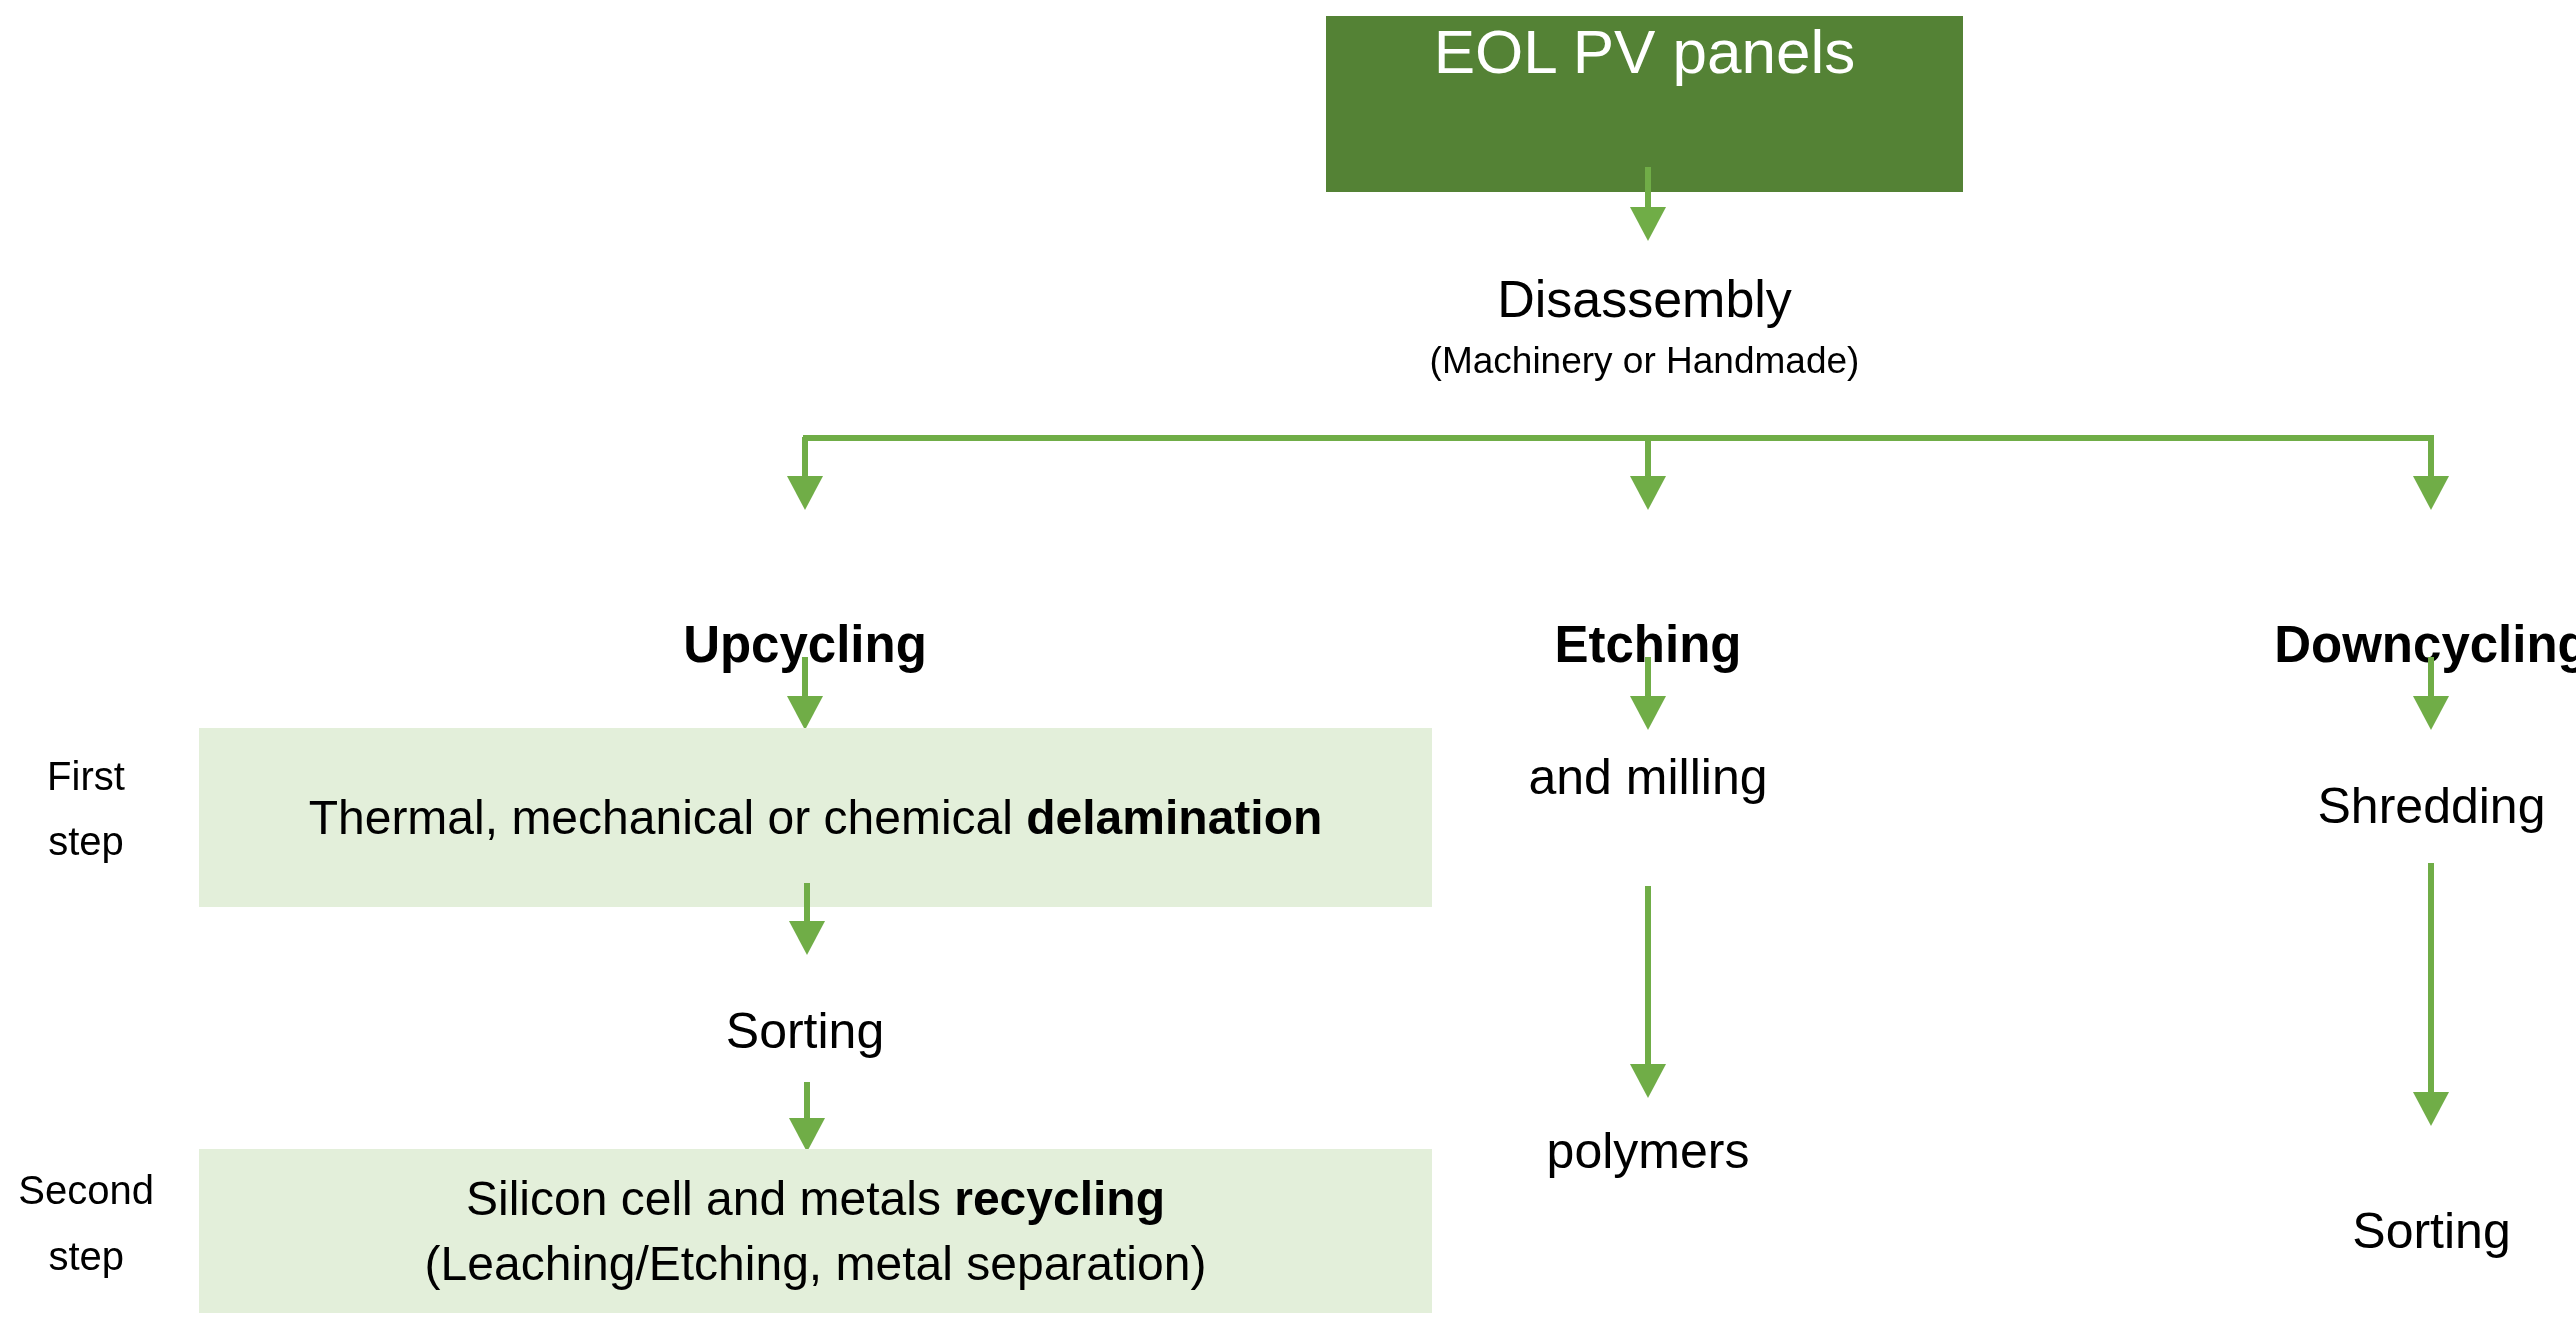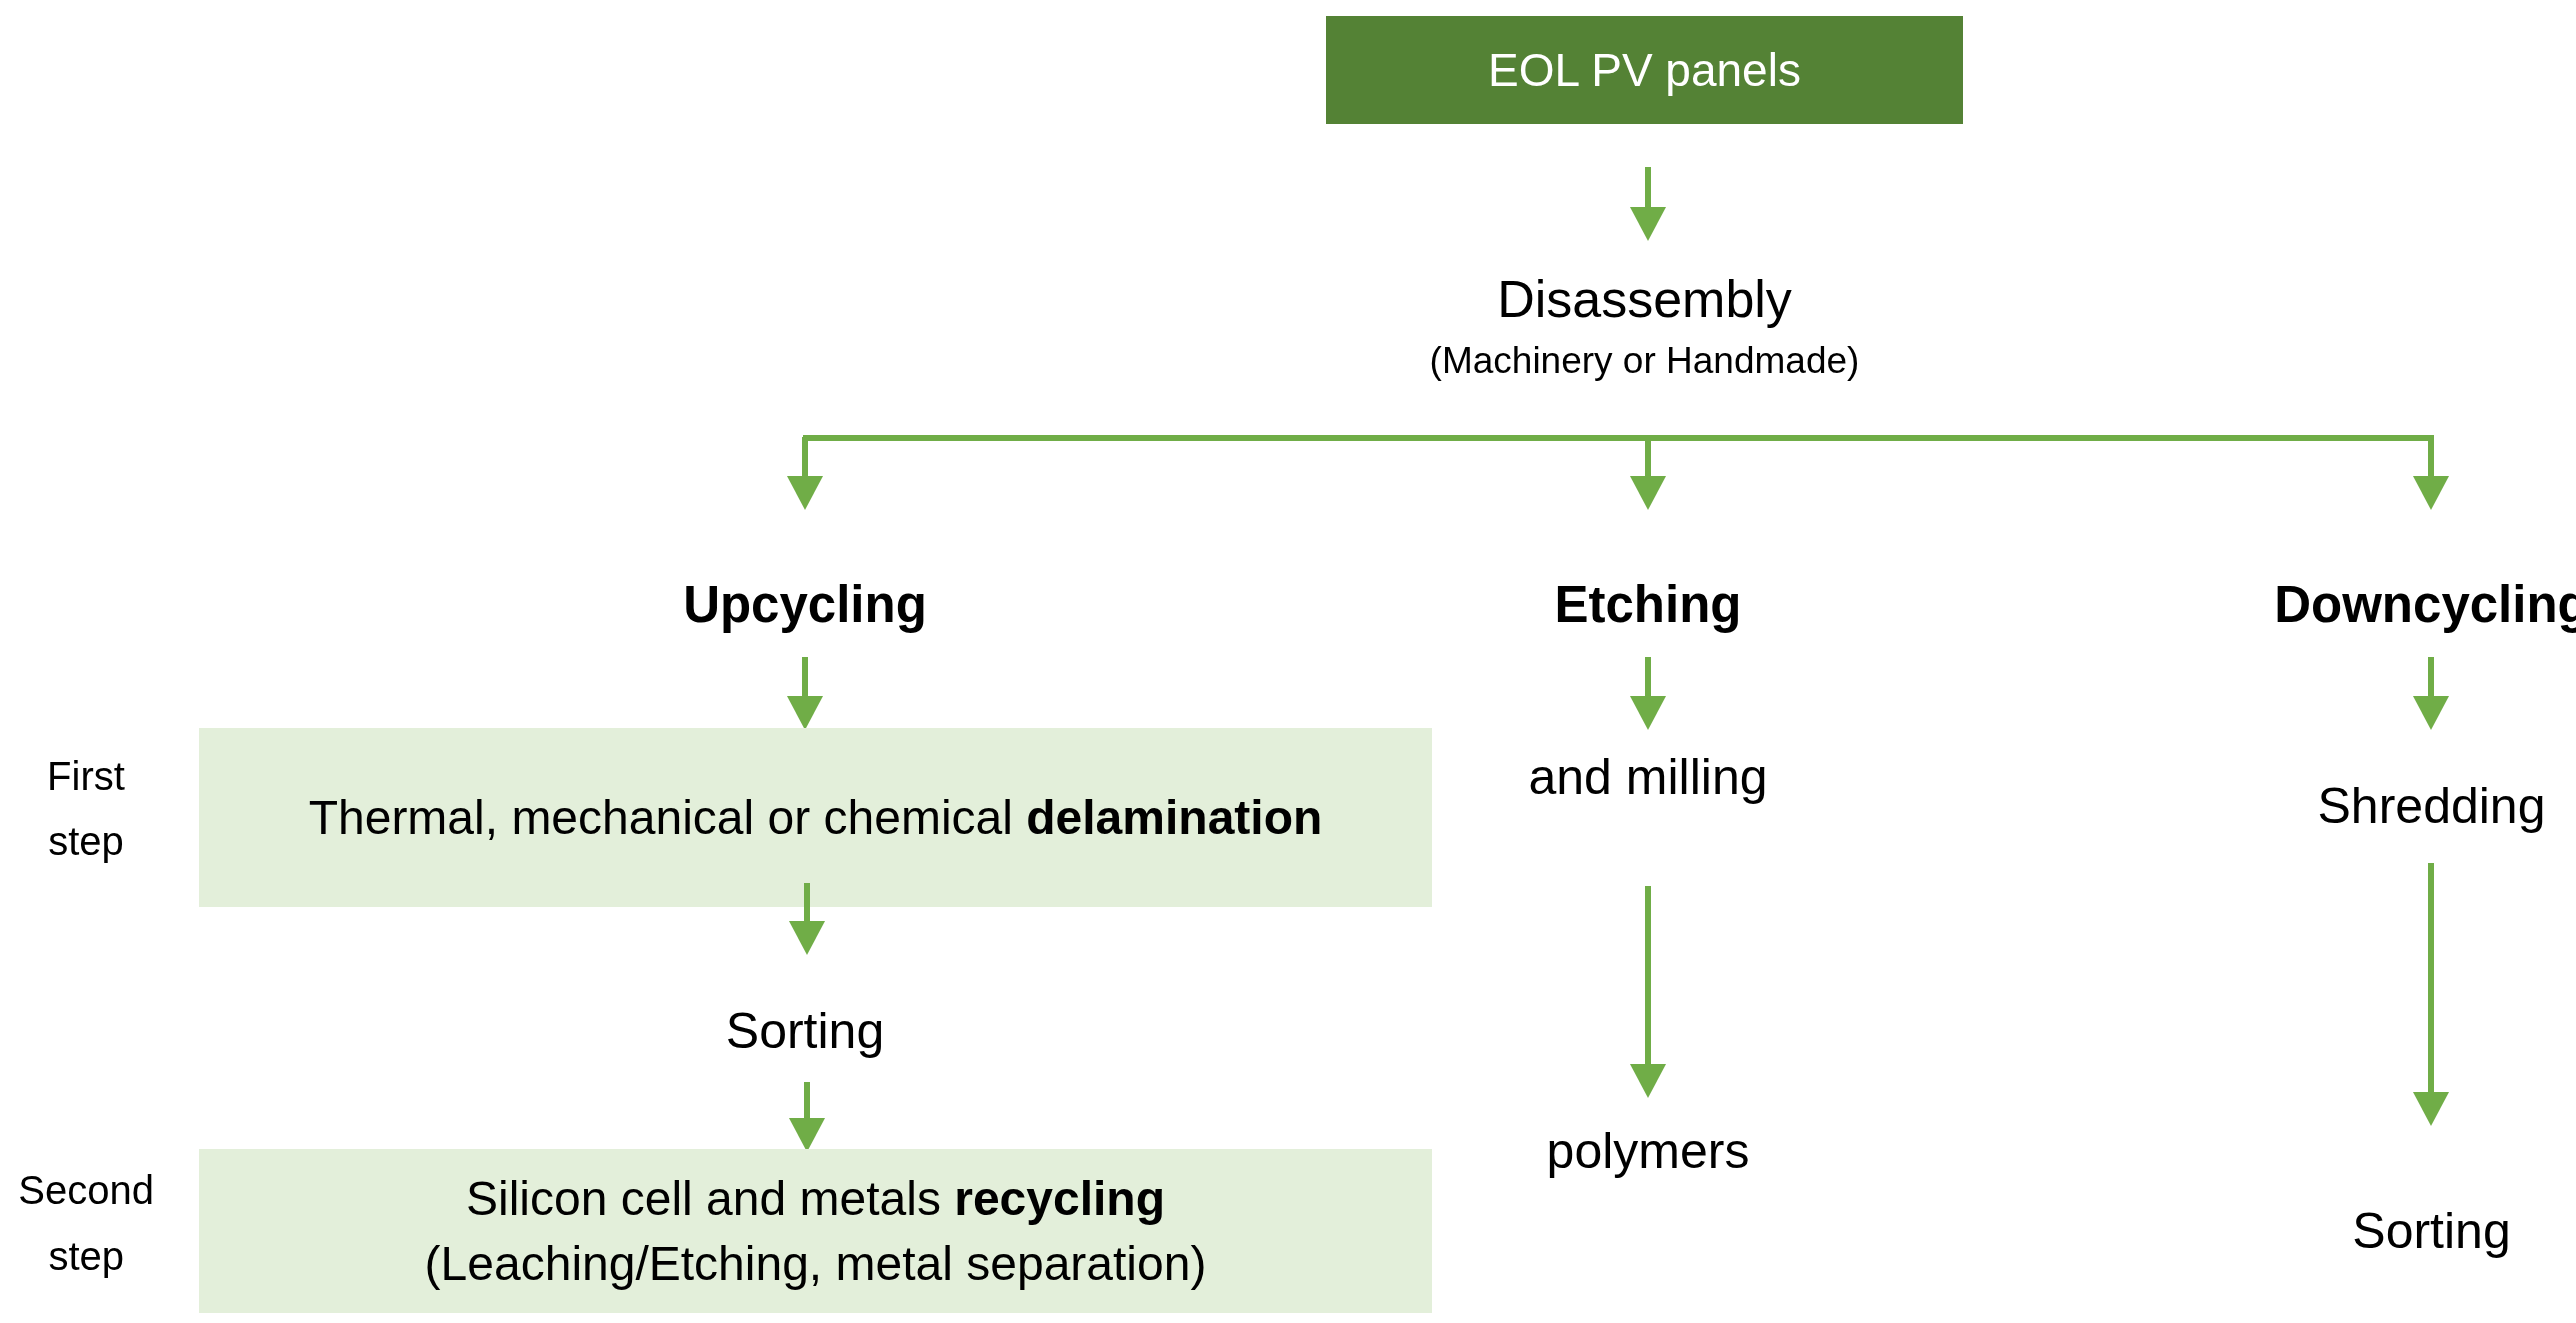--- a/index.html
+++ b/index.html
@@ -7,39 +7,39 @@
     position:relative;
     width:2576px;
     height:1323px;
     background:#ffffff;
     font-family:"Liberation Sans","DejaVu Sans",sans-serif;
     color:#000000;
     overflow:hidden;
   }
   
   .root-box{
-    position:absolute;left:1326px;top:16px;width:637px;height:108px;
+    position:absolute;left:1326px;top:16px;width:637px;height:176px;
     background:#548235;
-    display:flex;align-items:center;justify-content:center;
-    color:#ffffff;font-size:46px;
+    display:flex;justify-content:center;
+    color:#ffffff;font-size:62px;
   }
   .step-box{
     position:absolute;left:199px;width:1233px;
     background:#E3EFDA;
     display:flex;flex-direction:column;align-items:center;justify-content:center;
     font-size:48px;line-height:65px;text-align:center;
   }
   #box-first{top:728px;height:179px;}
   #box-second{top:1149px;height:164px;}
   .bold{font-weight:700;}
   
   .txt{position:absolute;text-align:center;}
   #disassembly-title{left:1326px;top:267px;width:637px;font-size:52px;line-height:64px;}
   #disassembly-sub{left:1326px;top:338px;width:637px;font-size:37px;line-height:45px;}
-  .branch-label{font-weight:700;font-size:51px;line-height:61px;}
+  .branch-label{font-weight:700;font-size:51px;line-height:61px;margin-top:40px;}
   #label-upcycling{left:646px;top:574px;width:318px;}
   #label-cycling{left:1489px;top:574px;width:318px;}
   #label-downcycling{left:2267px;top:574px;width:329px;}
   .row-label{font-size:40px;line-height:65px;text-align:center;}
   #first-step-label{left:16px;top:744px;width:140px;}
   #second-step-label{left:3.2px;top:1157px;width:166px;line-height:66px;}
   .node-text{font-size:50px;line-height:64px;}
   #cycling-step1{left:1489px;top:745px;width:318px;}
   #downcycling-step1{left:2267px;top:776px;width:329px;line-height:61px;}
   #upcycling-sorting{left:646px;top:1001px;width:318px;line-height:61px;}

